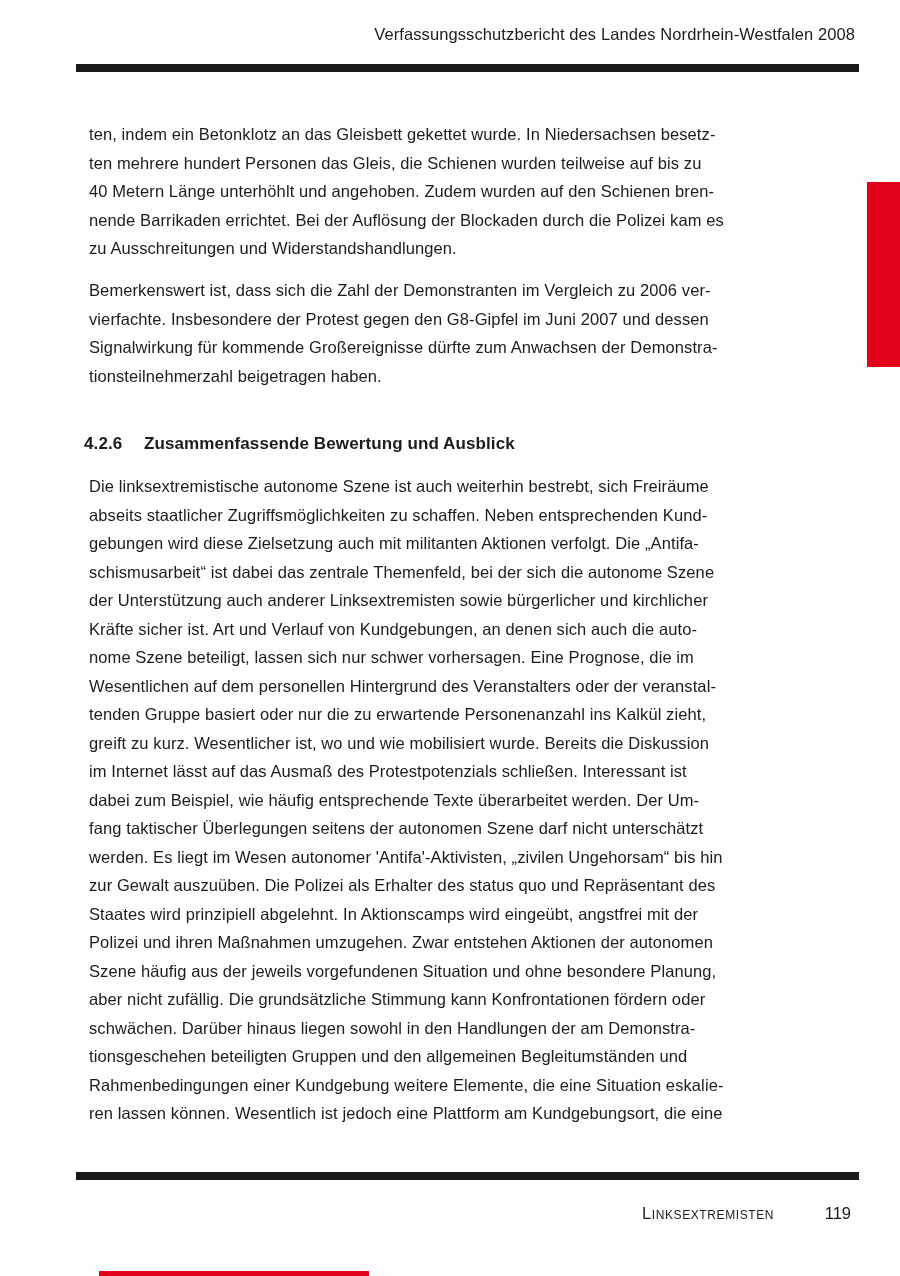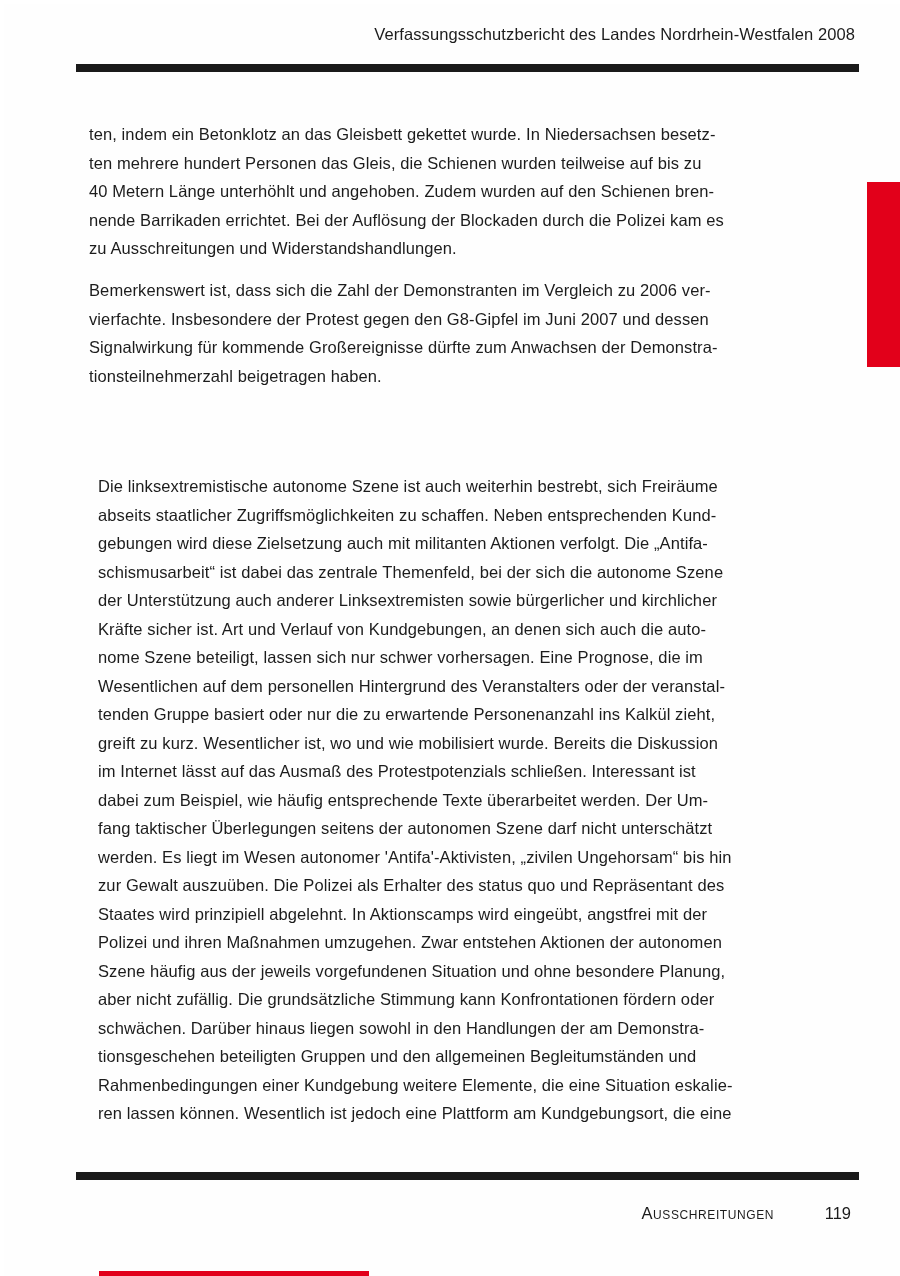--- a/index.html
+++ b/index.html
@@ -27,21 +27,21 @@
     width: 37px; height: 185px;
   }
 
   .para {
     position: absolute; left: 81px; width: 770px;
     font-size: 16.5px; line-height: 28.5px;
     white-space: pre-line; letter-spacing: 0.1px;
   }
   .para-1 { top: 112px; }
   .para-2 { top: 268px; }
-  .para-3 { top: 464px; margin-left: 9px; }
+  .para-3 { top: 464px; }
 
   .section-heading {
     position: absolute; top: 422px; left: 72px;
     font-size: 17px; font-weight: bold; letter-spacing: 0.1px;
   }
   .section-heading .num { display: inline-block; width: 60px; }
 
   .footer-rule {
     position: absolute; top: 1168px; left: 72px; width: 783px;
     height: 2px; background: #1a1a1a;
@@ -74,20 +74,23 @@
 ten mehrere hundert Personen das Gleis, die Schienen wurden teilweise auf bis zu
 40 Metern Länge unterhöhlt und angehoben. Zudem wurden auf den Schienen bren-
 nende Barrikaden errichtet. Bei der Auflösung der Blockaden durch die Polizei kam es
 zu Ausschreitungen und Widerstandshandlungen.</div>
 
   <div class="para para-2">Bemerkenswert ist, dass sich die Zahl der Demonstranten im Vergleich zu 2006 ver-
 vierfachte. Insbesondere der Protest gegen den G8-Gipfel im Juni 2007 und dessen
 Signalwirkung für kommende Großereignisse dürfte zum Anwachsen der Demonstra-
 tionsteilnehmerzahl beigetragen haben.</div>
 
+  <h2 class="section-heading">
+    <span class="num">4.2.6</span><span>Zusammenfassende Bewertung und Ausblick</span>
+  </h2>
 
   <div class="para para-3">Die linksextremistische autonome Szene ist auch weiterhin bestrebt, sich Freiräume
 abseits staatlicher Zugriffsmöglichkeiten zu schaffen. Neben entsprechenden Kund-
 gebungen wird diese Zielsetzung auch mit militanten Aktionen verfolgt. Die „Antifa-
 schismusarbeit“ ist dabei das zentrale Themenfeld, bei der sich die autonome Szene
 der Unterstützung auch anderer Linksextremisten sowie bürgerlicher und kirchlicher
 Kräfte sicher ist. Art und Verlauf von Kundgebungen, an denen sich auch die auto-
 nome Szene beteiligt, lassen sich nur schwer vorhersagen. Eine Prognose, die im
 Wesentlichen auf dem personellen Hintergrund des Veranstalters oder der veranstal-
 tenden Gruppe basiert oder nur die zu erwartende Personenanzahl ins Kalkül zieht,
@@ -102,19 +105,19 @@
 Szene häufig aus der jeweils vorgefundenen Situation und ohne besondere Planung,
 aber nicht zufällig. Die grundsätzliche Stimmung kann Konfrontationen fördern oder
 schwächen. Darüber hinaus liegen sowohl in den Handlungen der am Demonstra-
 tionsgeschehen beteiligten Gruppen und den allgemeinen Begleitumständen und
 Rahmenbedingungen einer Kundgebung weitere Elemente, die eine Situation eskalie-
 ren lassen können. Wesentlich ist jedoch eine Plattform am Kundgebungsort, die eine</div>
 
   <div class="footer-rule"></div>
 
   <div class="footer-line">
-    <span class="smallcaps">Ausschreitungen</span>
+    <span class="smallcaps">Linksextremisten</span>
     <span class="page-num">119</span>
   </div>
 
   <div class="footer-red-bar" style="background-color: rgb(226, 0, 26);"></div>
 
 </div>
 
 </body></html>

